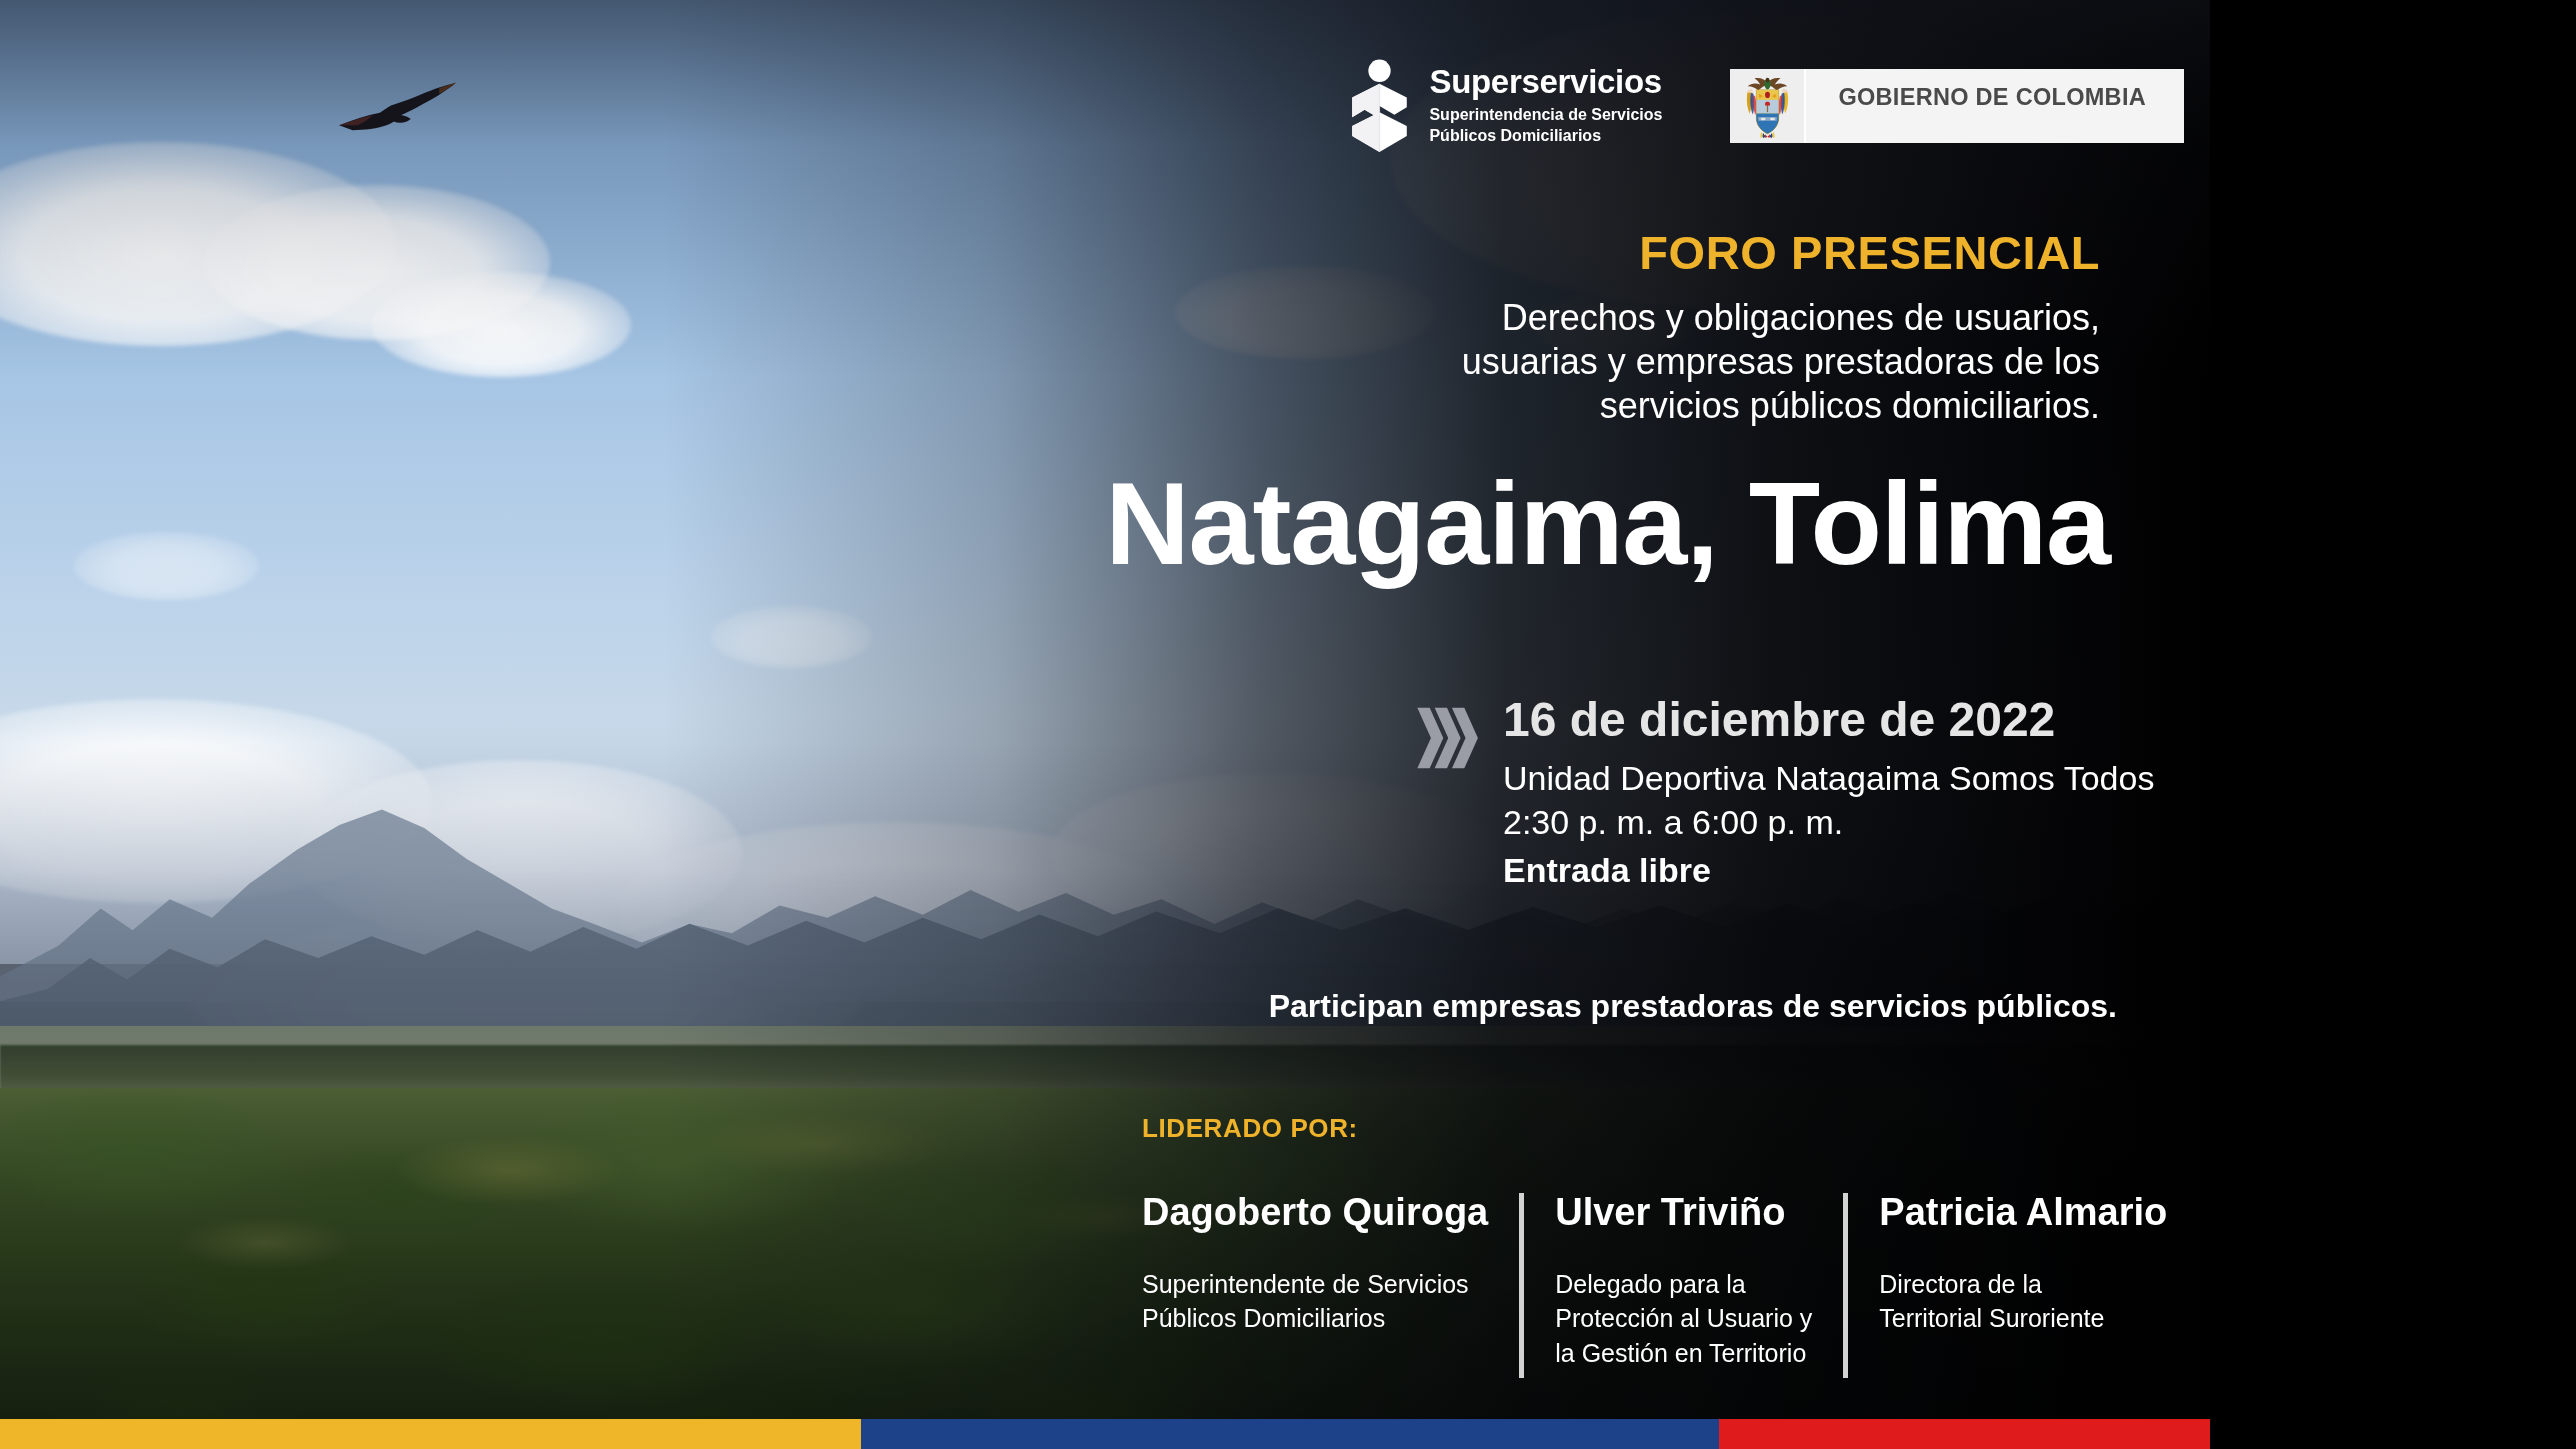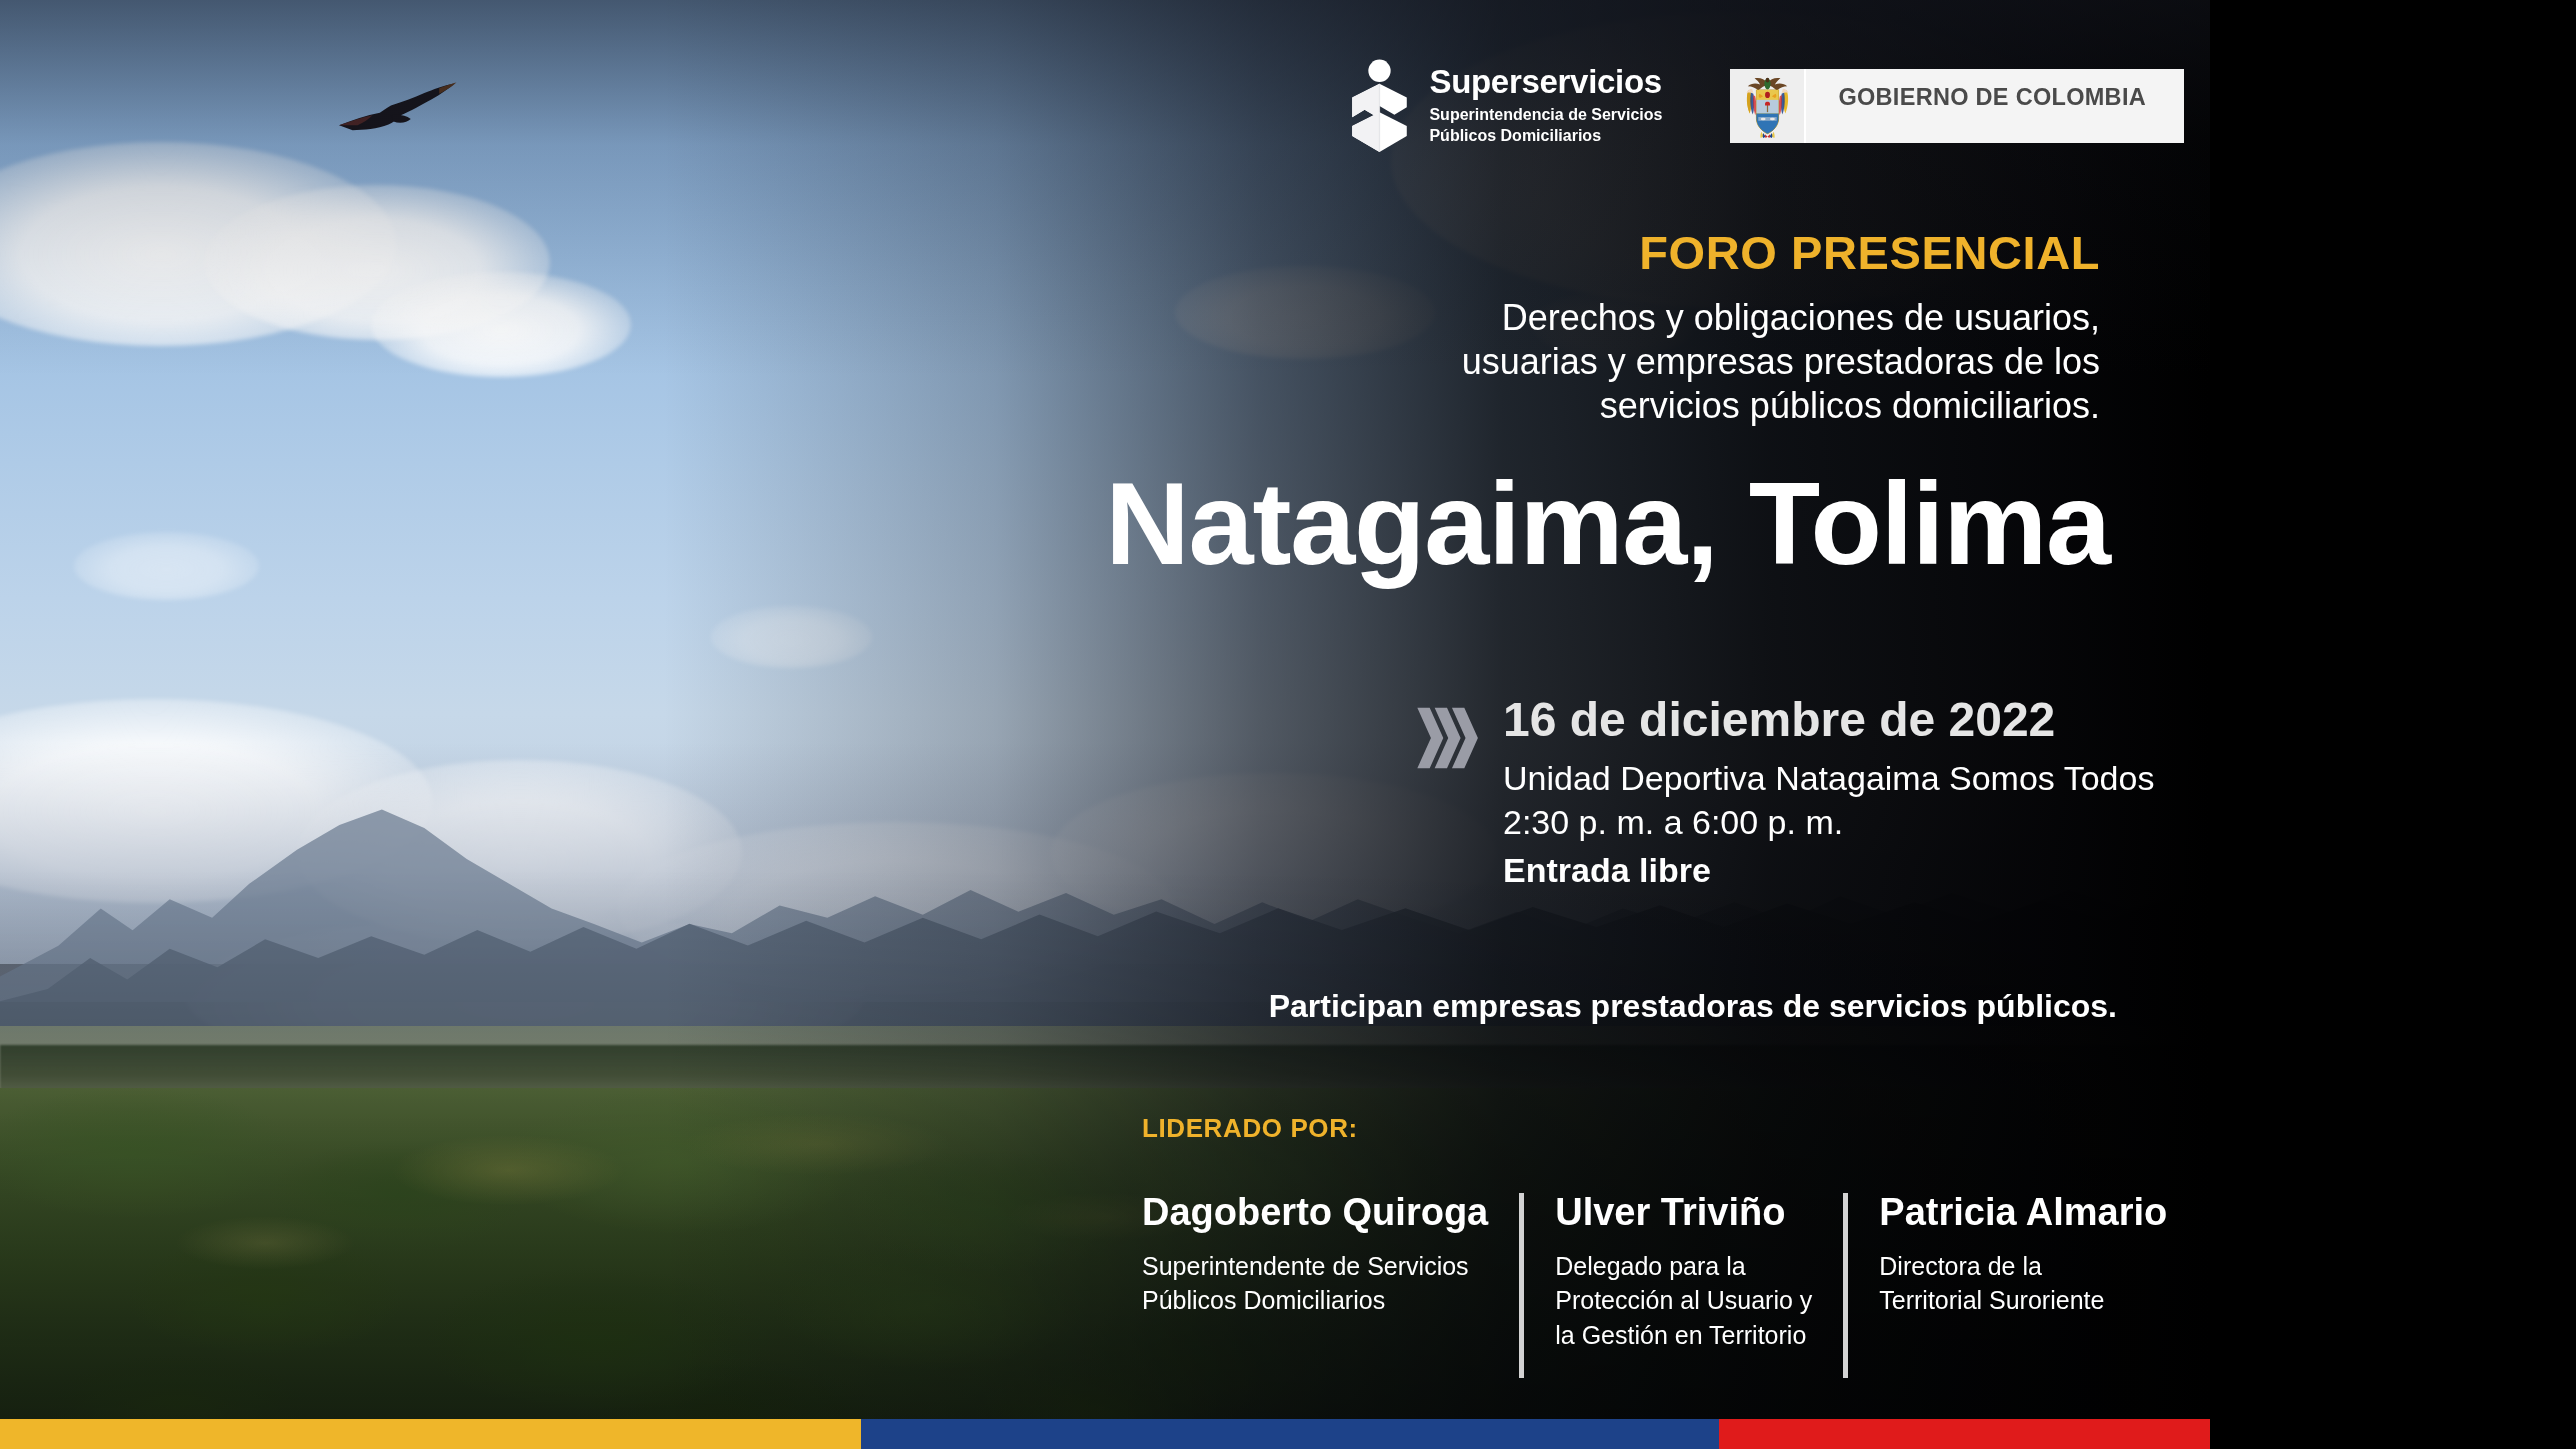--- a/index.html
+++ b/index.html
@@ -330,21 +330,21 @@
   }
   .leader + .leader {
     padding-left: 31px;
     border-left: 5px solid #d3d3d3;
   }
   .leader-name {
     color: #ffffff;
     font-size: 38px;
     font-weight: 700;
     line-height: 1.05;
-    margin-bottom: 16px;
+    margin-bottom: 34px;
     white-space: nowrap;
   }
   .leader-role {
     color: #ffffff;
     font-size: 25px;
     font-weight: 400;
     line-height: 1.38;
     white-space: pre-line;
   }
   .leader-1 { min-height: 185px; }

